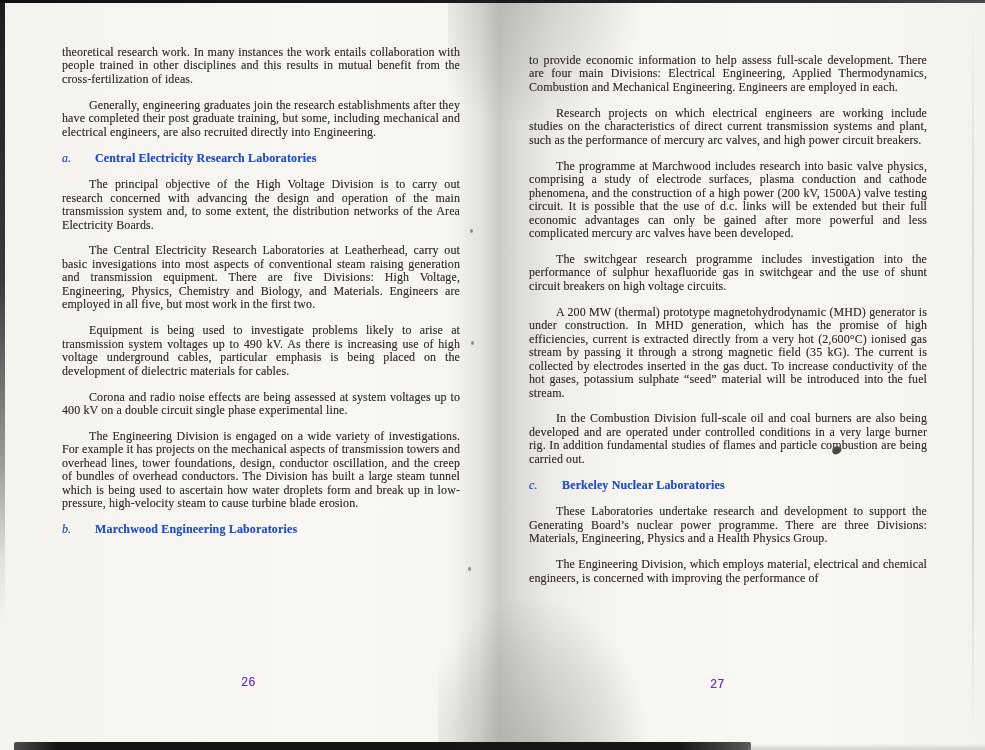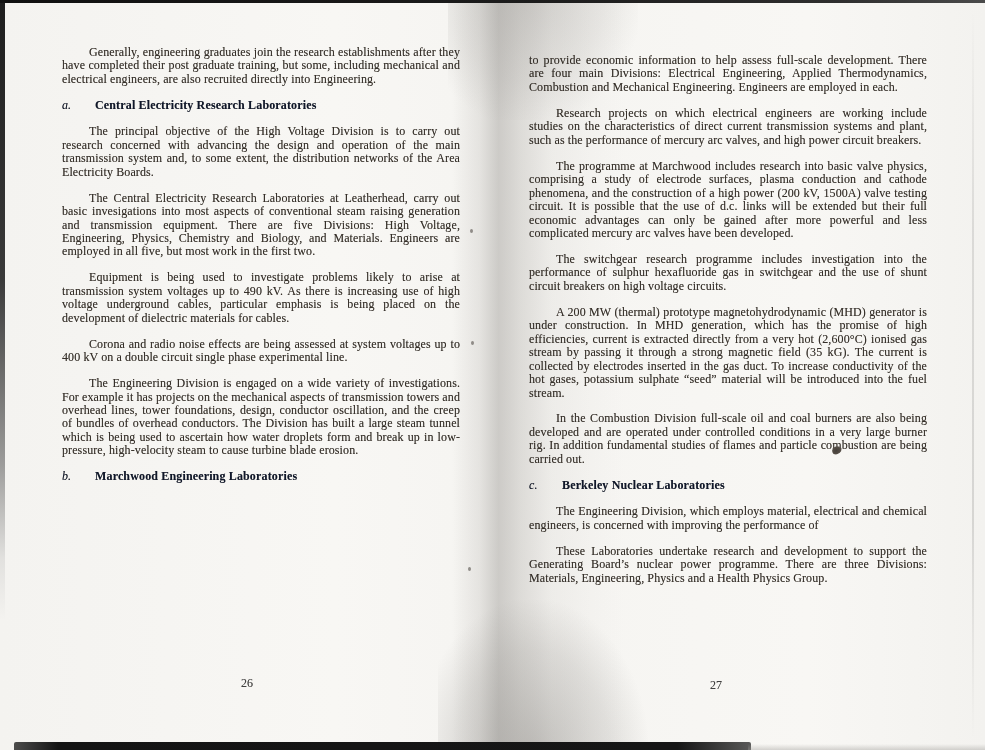--- a/index.html
+++ b/index.html
@@ -78,45 +78,47 @@
     text-align: justify;
     letter-spacing: 0.1px;
     text-shadow: 0 0 0.5px rgba(54,48,41,0.45);
   }
   .page-column.left  { left: 62px;  top: 46px; }
   .page-column.right { left: 529px; top: 54px; }
   .page-column p { margin: 0 0 12.5px 0; text-indent: 27px; }
   .page-column p.noindent { text-indent: 0; }
   .section-heading {
     margin: 1px 0 13px 0;
-    color: #0f172a;
+    color: #1d4ed8;
   }
   .section-heading .letter {
     display: inline-block; width: 33px;
     font-style: italic; font-weight: normal;
   }
   .section-heading .title { font-weight: bold; letter-spacing: 0.15px; }
   .page-number {
     position: absolute;
-    font-size: 12px; color: #404040;
+    font-size: 12px; color: #6d28d9;
     text-shadow: 0 0 0.5px rgba(58,53,47,0.4);
+    font-family: Liberation Mono, monospace;
   }
   .page-number.left  { left: 241px; top: 676px; }
   .page-number.right { left: 710px; top: 678px; }
 </style>
 </head>
 <body>
 
 <div class="paper"></div>
 
 <div class="gutter-shadow"></div>
 <div class="gutter-shadow-top"></div>
 <div class="gutter-shadow-bottom"></div>
 
 <div class="page-column left">
+  <p class="noindent">theoretical research work. In many instances the work entails collaboration with people trained in other disciplines and this results in mutual benefit from the cross-fertilization of ideas.</p>
   <p>Generally, engineering graduates join the research establishments after they have completed their post graduate training, but some, including mechanical and electrical engineers, are also recruited directly into Engineering.</p>
   <div class="section-heading">
     <span class="letter">a.</span><span class="title">Central Electricity Research Laboratories</span>
   </div>
   <p>The principal objective of the High Voltage Division is to carry out research concerned with advancing the design and operation of the main transmission system and, to some extent, the distribution networks of the Area Electricity Boards.</p>
   <p>The Central Electricity Research Laboratories at Leatherhead, carry out basic invesigations into most aspects of conventional steam raising generation and transmission equipment. There are five Divisions: High Voltage, Engineering, Physics, Chemistry and Biology, and Materials. Engineers are employed in all five, but most work in the first two.</p>
   <p>Equipment is being used to investigate problems likely to arise at transmission system voltages up to 490 kV. As there is increasing use of high voltage underground cables, particular emphasis is being placed on the development of dielectric materials for cables.</p>
   <p>Corona and radio noise effects are being assessed at system voltages up to 400 kV on a double circuit single phase experimental line.</p>
   <p>The Engineering Division is engaged on a wide variety of investigations. For example it has projects on the mechanical aspects of transmission towers and overhead lines, tower foundations, design, conductor oscillation, and the creep of bundles of overhead conductors. The Division has built a large steam tunnel which is being used to ascertain how water droplets form and break up in low-pressure, high-velocity steam to cause turbine blade erosion.</p>
   <div class="section-heading">
@@ -128,22 +130,22 @@
 <div class="page-column right">
   <p class="noindent">to provide economic information to help assess full-scale development. There are four main Divisions: Electrical Engineering, Applied Thermodynamics, Combustion and Mechanical Engineering. Engineers are employed in each.</p>
   <p>Research projects on which electrical engineers are working include studies on the characteristics of direct current transmission systems and plant, such as the performance of mercury arc valves, and high power circuit breakers.</p>
   <p>The programme at Marchwood includes research into basic valve physics, comprising a study of electrode surfaces, plasma conduction and cathode phenomena, and the construction of a high power (200 kV, 1500A) valve testing circuit. It is possible that the use of d.c. links will be extended but their full economic advantages can only be gained after more powerful and less complicated mercury arc valves have been developed.</p>
   <p>The switchgear research programme includes investigation into the performance of sulphur hexafluoride gas in switchgear and the use of shunt circuit breakers on high voltage circuits.</p>
   <p>A 200 MW (thermal) prototype magnetohydrodynamic (MHD) generator is under construction. In MHD generation, which has the promise of high efficiencies, current is extracted directly from a very hot (2,600°C) ionised gas stream by passing it through a strong magnetic field (35 kG). The current is collected by electrodes inserted in the gas duct. To increase conductivity of the hot gases, potassium sulphate “seed” material will be introduced into the fuel stream.</p>
   <p>In the Combustion Division full-scale oil and coal burners are also being developed and are operated under controlled conditions in a very large burner rig. In addition fundamental studies of flames and particle combustion are being carried out.</p>
   <div class="section-heading">
     <span class="letter">c.</span><span class="title">Berkeley Nuclear Laboratories</span>
   </div>
+  <p>These Laboratories undertake research and development to support the Generating Board’s nuclear power programme. There are three Divisions: Materials, Engineering, Physics and a Health Physics Group.</p>
   <p>The Engineering Division, which employs material, electrical and chemical engineers, is concerned with improving the performance of</p>
-  <p>These Laboratories undertake research and development to support the Generating Board’s nuclear power programme. There are three Divisions: Materials, Engineering, Physics and a Health Physics Group.</p>
 </div>
 <div class="page-number right">27</div>
 
 <div class="edge-top"></div>
 <div class="edge-left"></div>
 <div class="edge-bottom-dark"></div>
 <div class="edge-bottom-light"></div>
 <div class="page-edge-right"></div>
 <div class="ink-smudge"></div>
 <div class="speck speck-1"></div>

